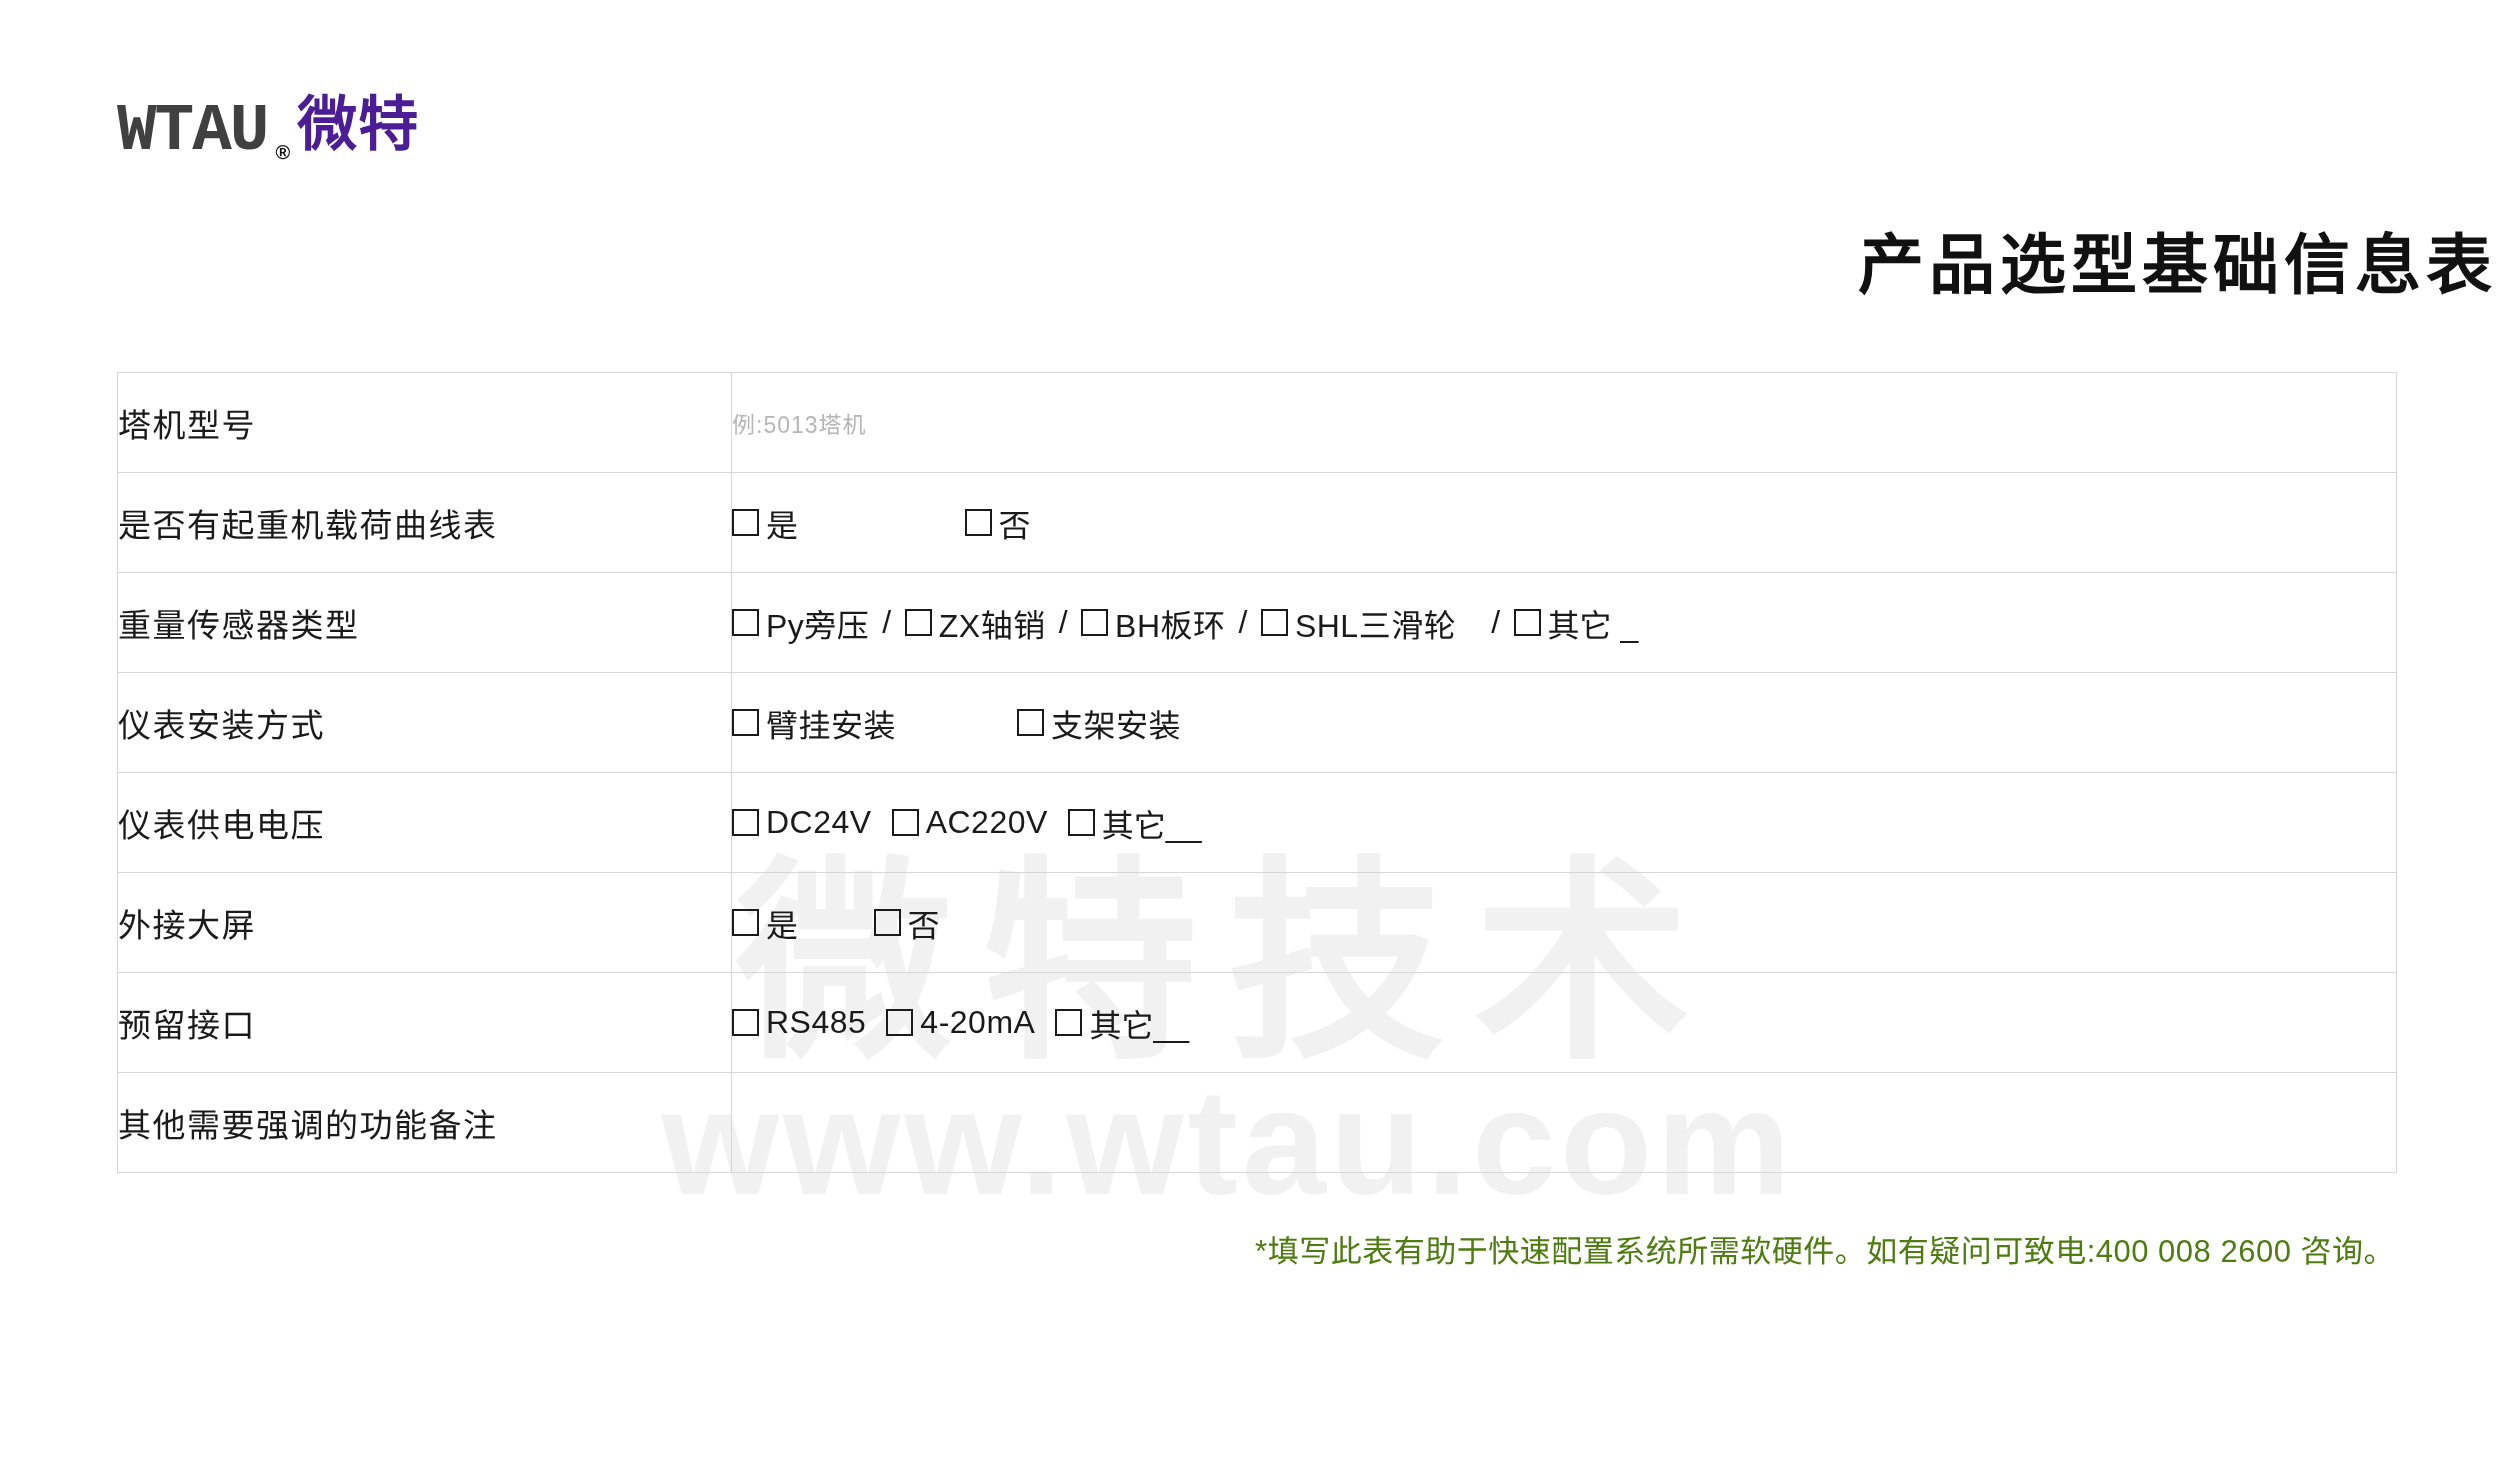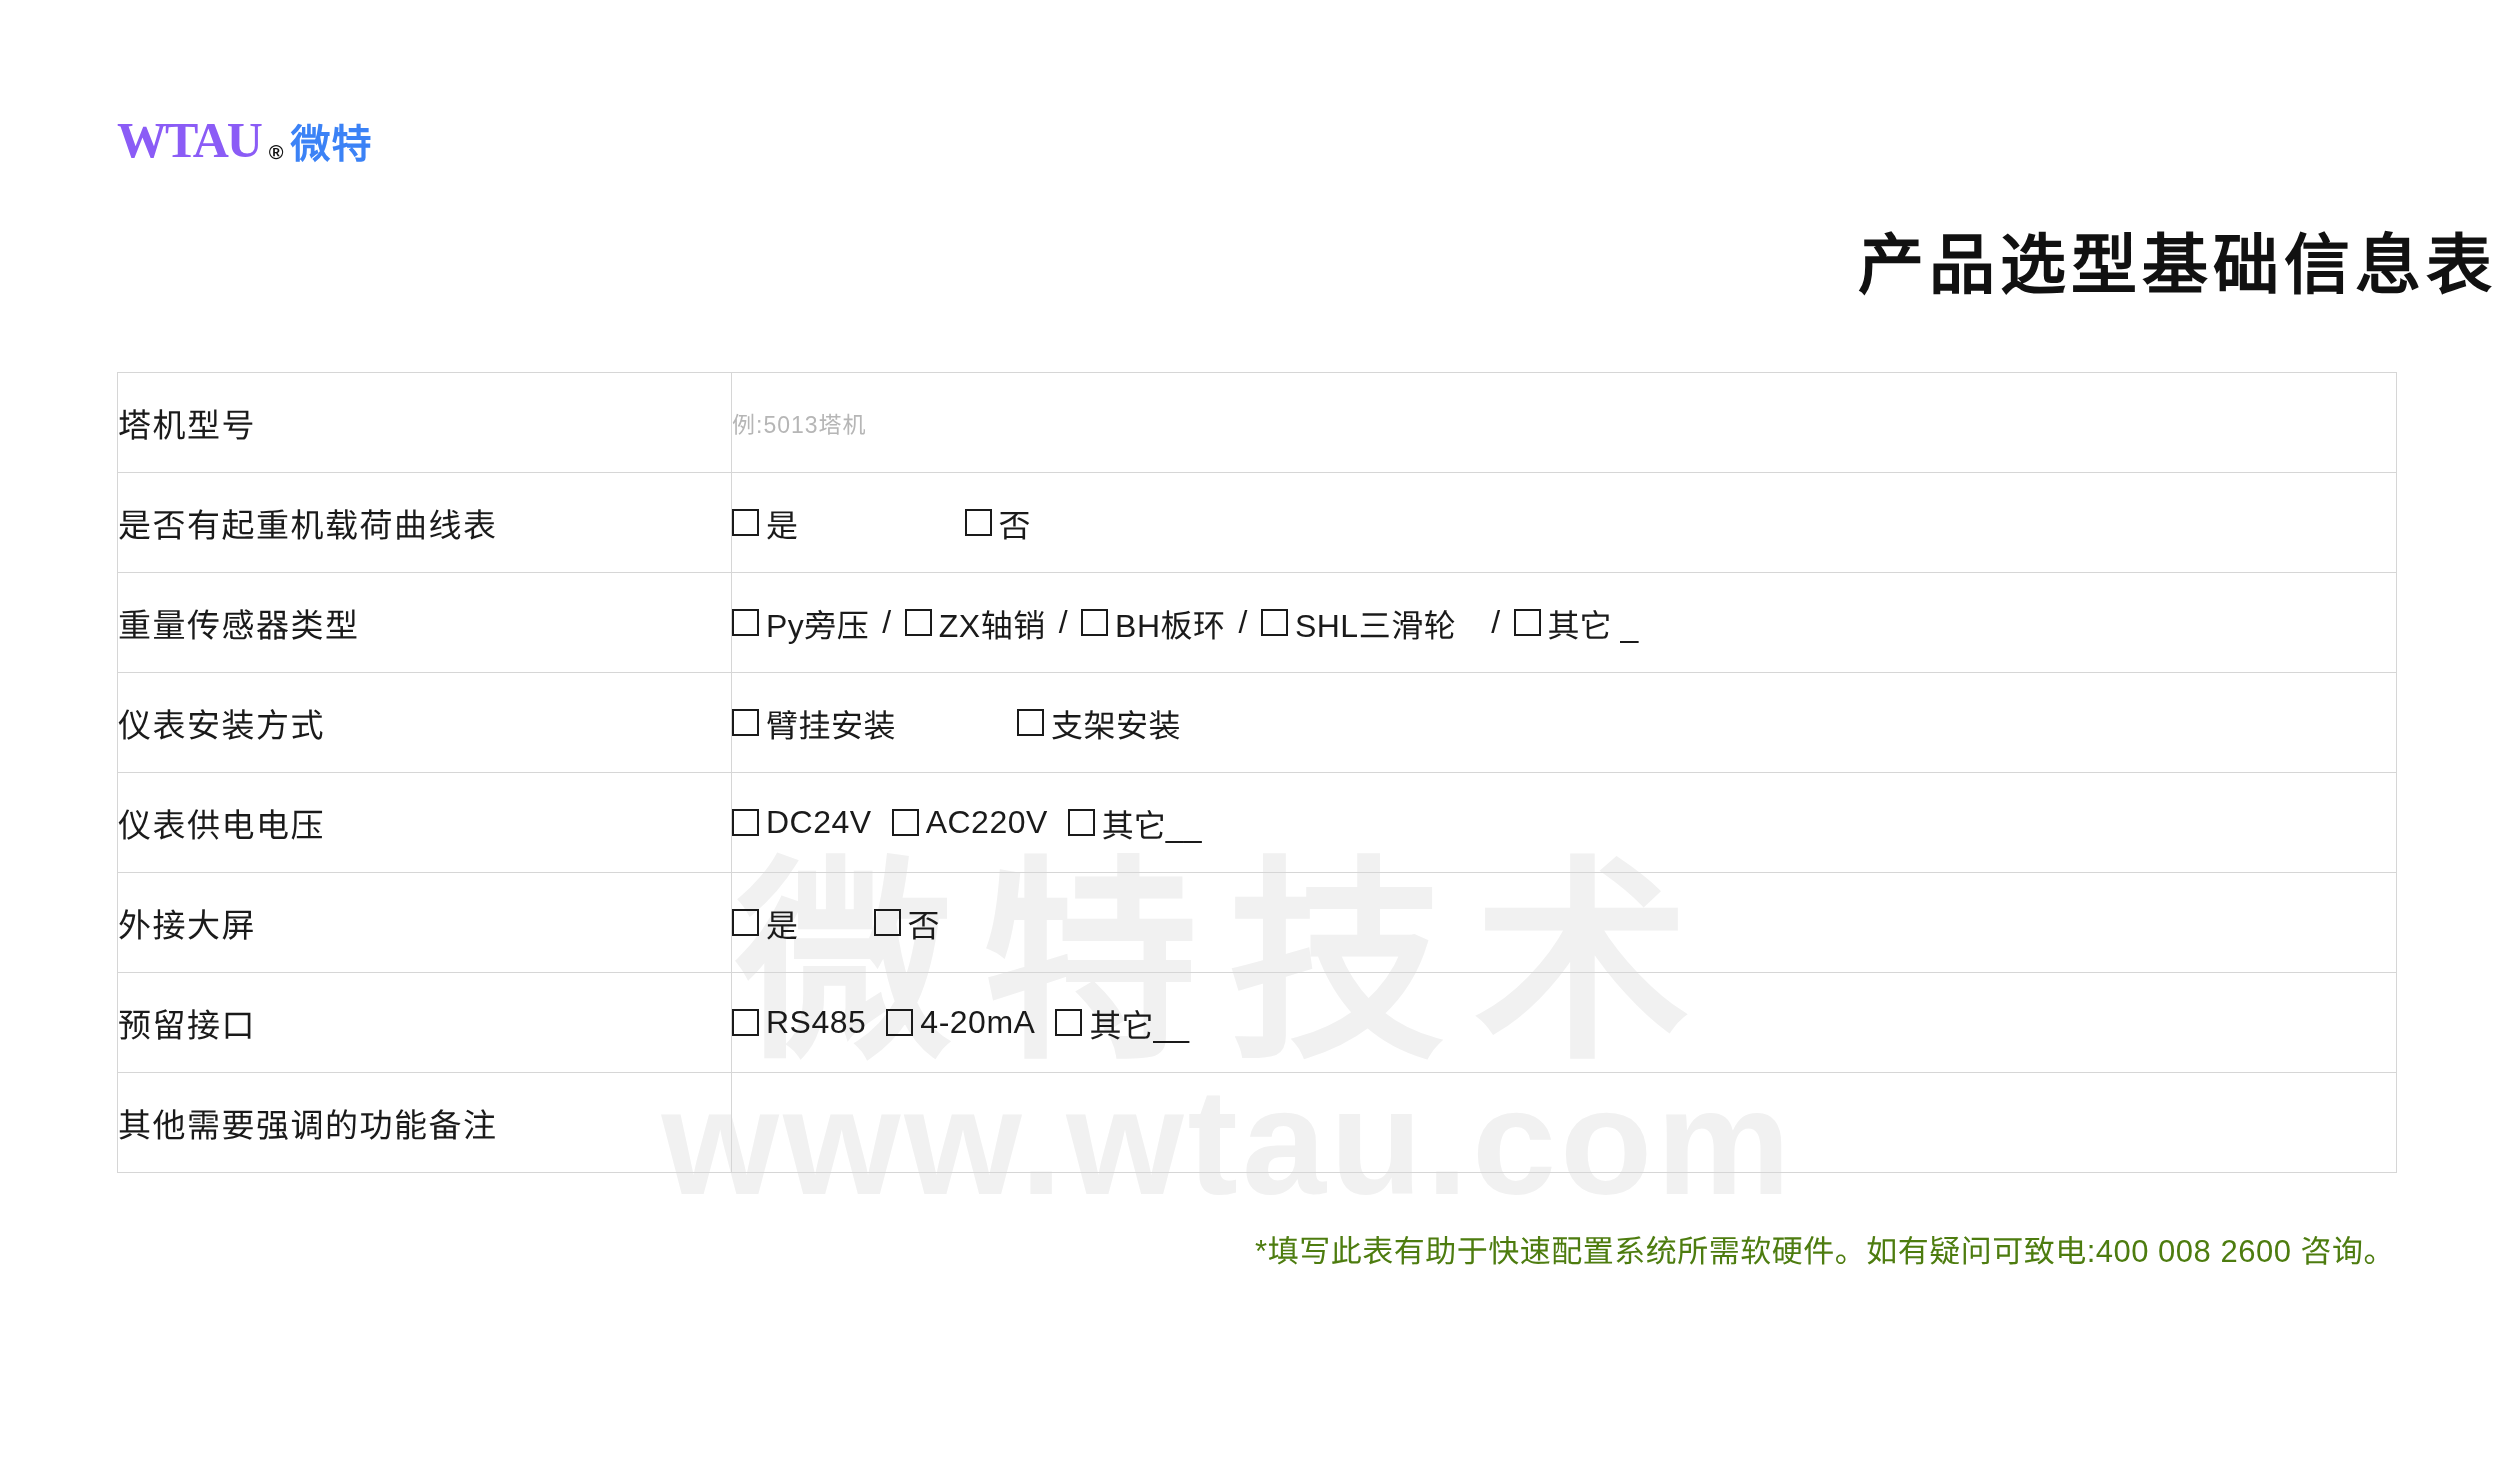--- a/index.html
+++ b/index.html
@@ -62,42 +62,42 @@
   
   .logo {
     position: absolute;
     left: 117px;
     top: 85px;
     display: flex;
     align-items: flex-end;
     height: 80px;
   }
   .logo-word {
-    font-family: Liberation Serif, serif;
-    font-size: 50px;
+    font-family: Liberation Mono, monospace;
+    font-size: 66px;
     font-weight: 900;
     letter-spacing: -2px;
-    color: #8b5cf6;
+    color: #404040;
     line-height: 1;
     position: relative;
   }
   .logo-reg {
     font-size: 20px;
     font-weight: 700;
     color: #111;
     margin: 0 7px 3px 8px;
     line-height: 1;
   }
   .logo-cn {
-    font-size: 40px;
+    font-size: 60px;
     font-weight: 900;
     letter-spacing: 1px;
-    color: #3b82f6;
-    line-height: 1;
-    margin-bottom: 1px;
+    color: #4c1d95;
+    line-height: 1;
+    margin-bottom: 10px;
   }
 
   
   .doc-title {
     position: absolute;
     left: 0;
     top: 211px;
     width: 2497px;
     text-align: right;
     font-size: 66px;

